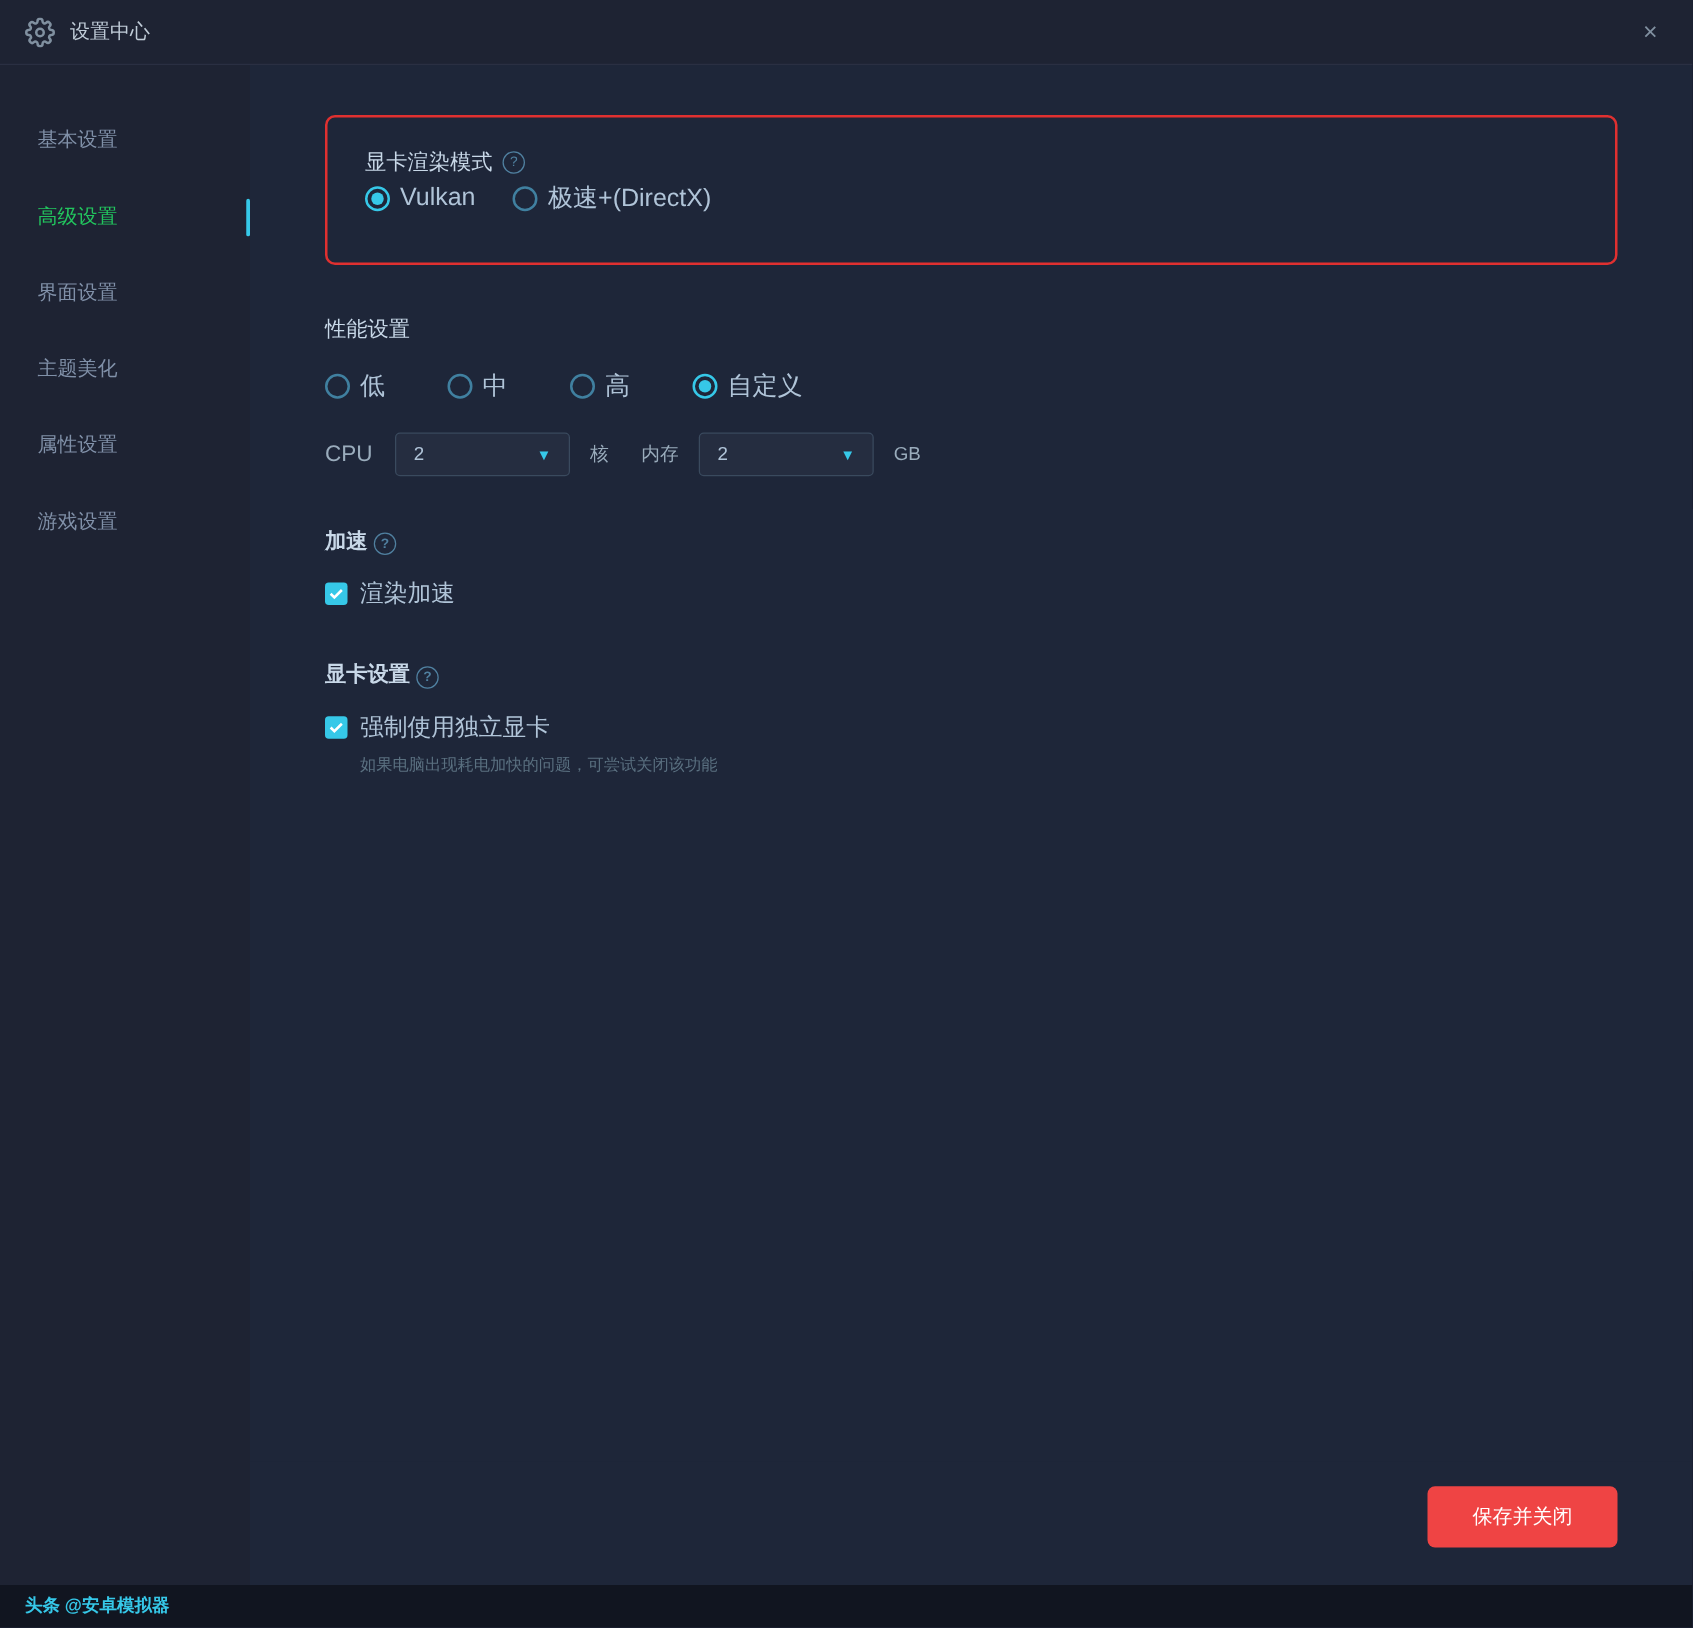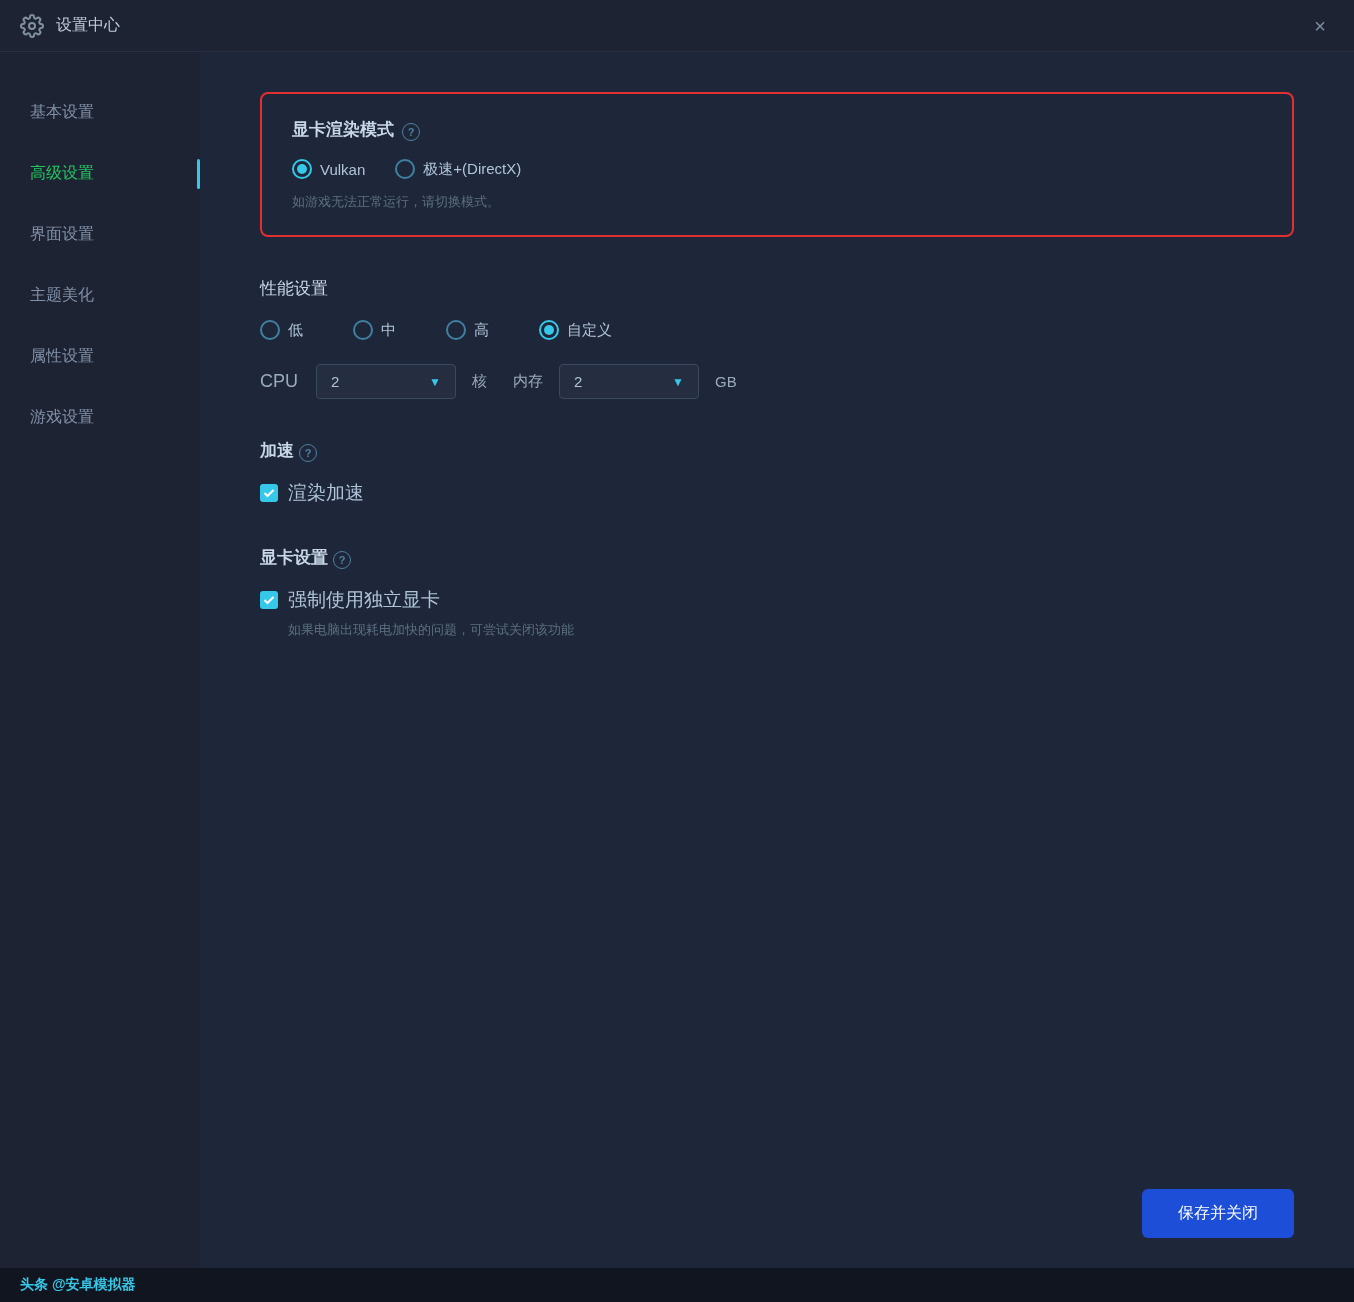--- a/index.html
+++ b/index.html
@@ -104,24 +104,24 @@
     .gpu-box {
       border: 2px solid #e03030;
       border-radius: 8px;
       padding: 24px 30px;
       margin-bottom: 40px;
       background: #1e2639;
     }
     .section-title {
       color: #c8d8e8;
       font-size: 17px;
-      font-weight: 700;
-      margin-bottom: 18px;
-      display: flex;
-      align-items: flex-end;
+      font-weight: 400;
+      margin-bottom: 4px;
+      display: flex;
+      align-items: center;
       gap: 8px;
     }
     .help-icon {
       width: 18px;
       height: 18px;
       border-radius: 50%;
       border: 1.5px solid #5080a0;
       color: #5080a0;
       font-size: 11px;
       display: inline-flex;
@@ -157,21 +157,21 @@
     }
     .radio-circle.checked::after {
       content: '';
       width: 10px;
       height: 10px;
       border-radius: 50%;
       background: #36c8e8;
     }
     .radio-label {
       color: #b0c4d8;
-      font-size: 15px;
+      font-size: 20px;
     }
     .hint-text {
       color: #5a7080;
       font-size: 13px;
     }
 
     
     .perf-title {
       color: #c8d8e8;
       font-size: 17px;
@@ -266,21 +266,21 @@
     }
 
     
     .footer {
       display: flex;
       justify-content: flex-end;
       padding: 20px 60px 30px;
       background: #1e2639;
     }
     .save-btn {
-      background: #1d4ed8;
+      background: #ef4444;
       color: #fff;
       border: none;
       border-radius: 6px;
       padding: 14px 36px;
       font-size: 16px;
       cursor: pointer;
       font-family: inherit;
     }
 
     
@@ -343,21 +343,20 @@
         <div class="radio-group">
           <div class="radio-option">
             <div class="radio-circle checked"></div>
             <span class="radio-label">Vulkan</span>
           </div>
           <div class="radio-option">
             <div class="radio-circle"></div>
             <span class="radio-label">极速+(DirectX)</span>
           </div>
         </div>
-        <div class="hint-text">如游戏无法正常运行，请切换模式。</div>
       </div>
 
       <div class="section">
         <div class="perf-title">性能设置</div>
         <div class="perf-options">
           <div class="radio-option">
             <div class="radio-circle"></div>
             <span class="radio-label">低</span>
           </div>
           <div class="radio-option">

